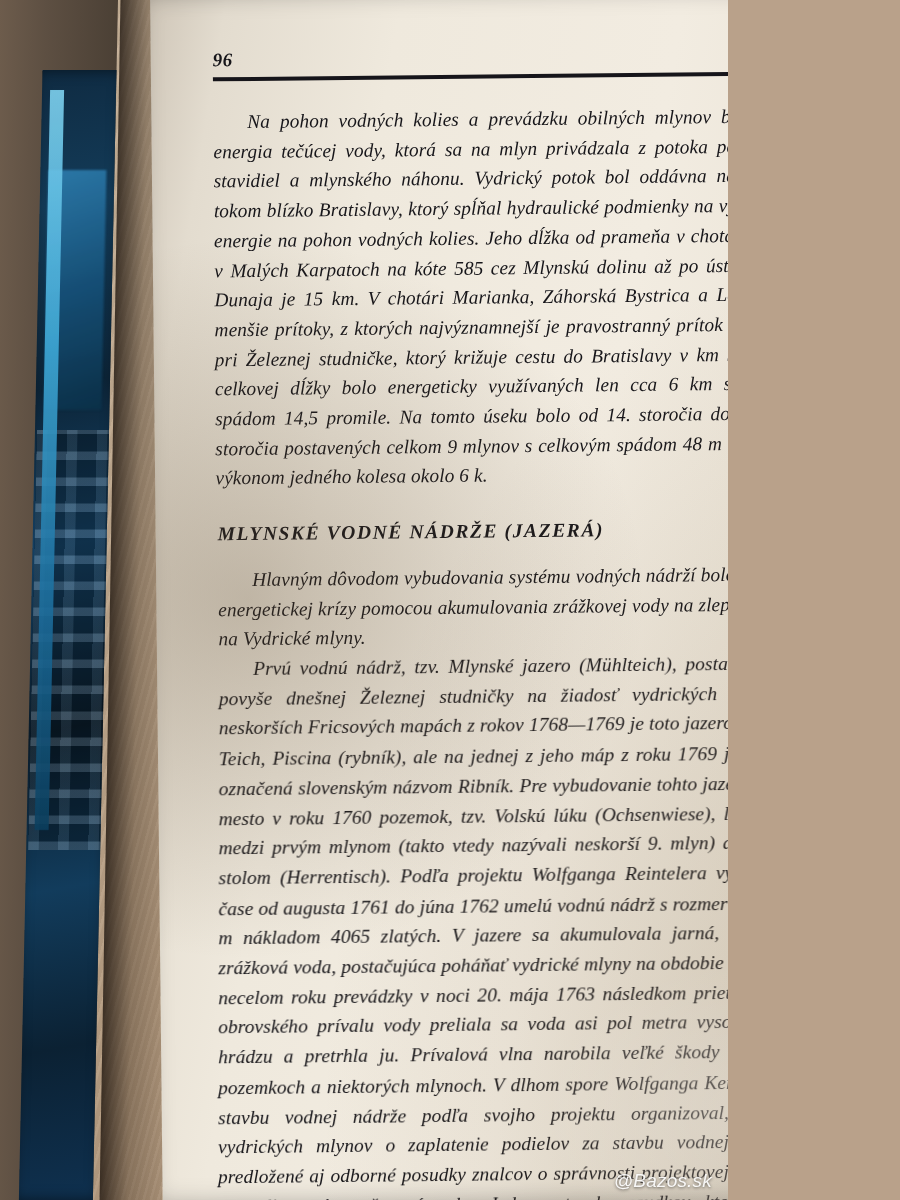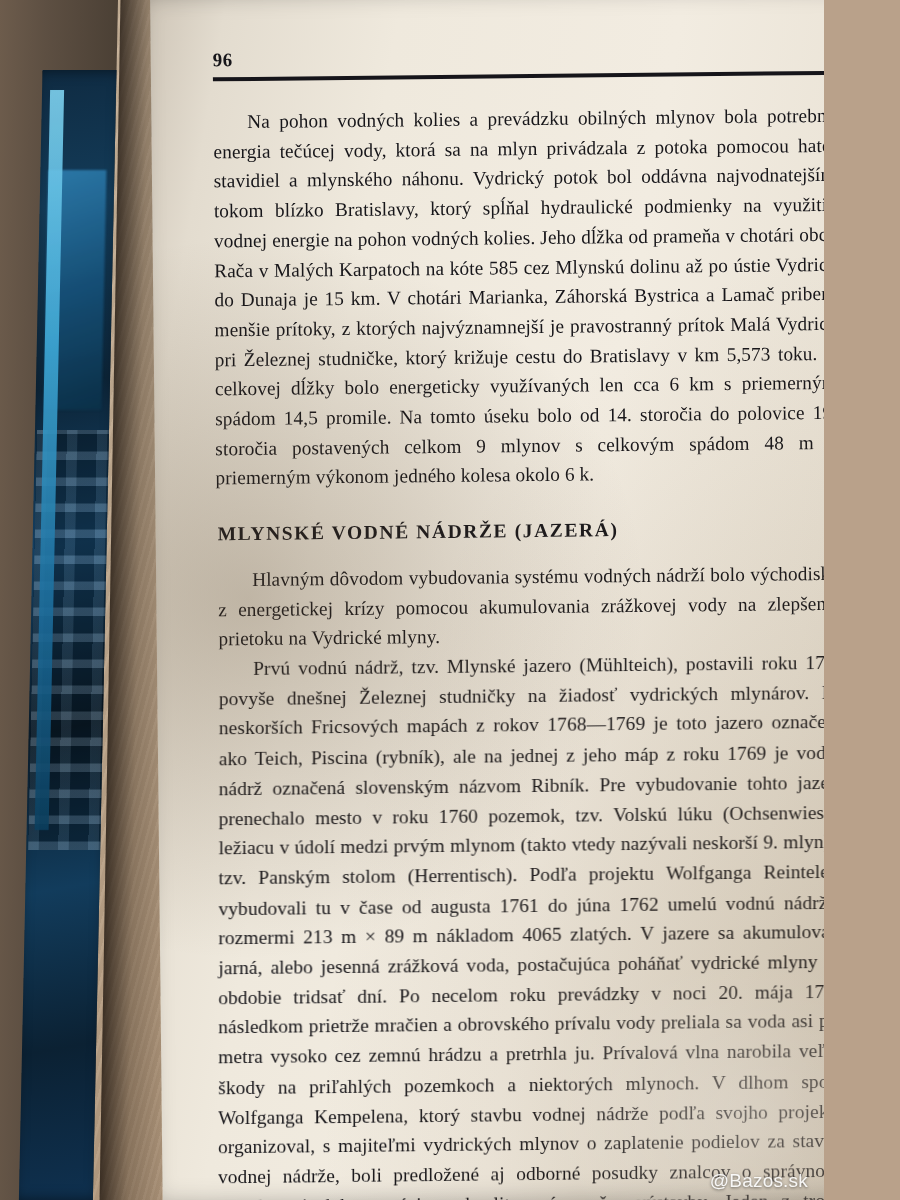--- a/index.html
+++ b/index.html
@@ -9,25 +9,26 @@
   body {
     width: 900px;
     height: 1200px;
     overflow: hidden;
     font-family: "Liberation Serif", serif;
     background: #b9a18a;
   }
 
   #scene {
     position: relative;
-    width: 824px;
+    width: 728px;
     height: 1200px;
     overflow: hidden;
     background:
       linear-gradient(115deg, #c9b49c 0%, #bfa98f 22%, #b49b80 48%, #a88f75 75%, #9b8268 100%);
+    font-style: italic;
   }
 
   
   #scene::before {
     content: "";
     position: absolute;
     inset: 0;
     background:
       repeating-linear-gradient(105deg, rgba(255,255,255,0.045) 0px, rgba(255,255,255,0.045) 2px, rgba(0,0,0,0.03) 3px, rgba(0,0,0,0.03) 7px);
     pointer-events: none;

